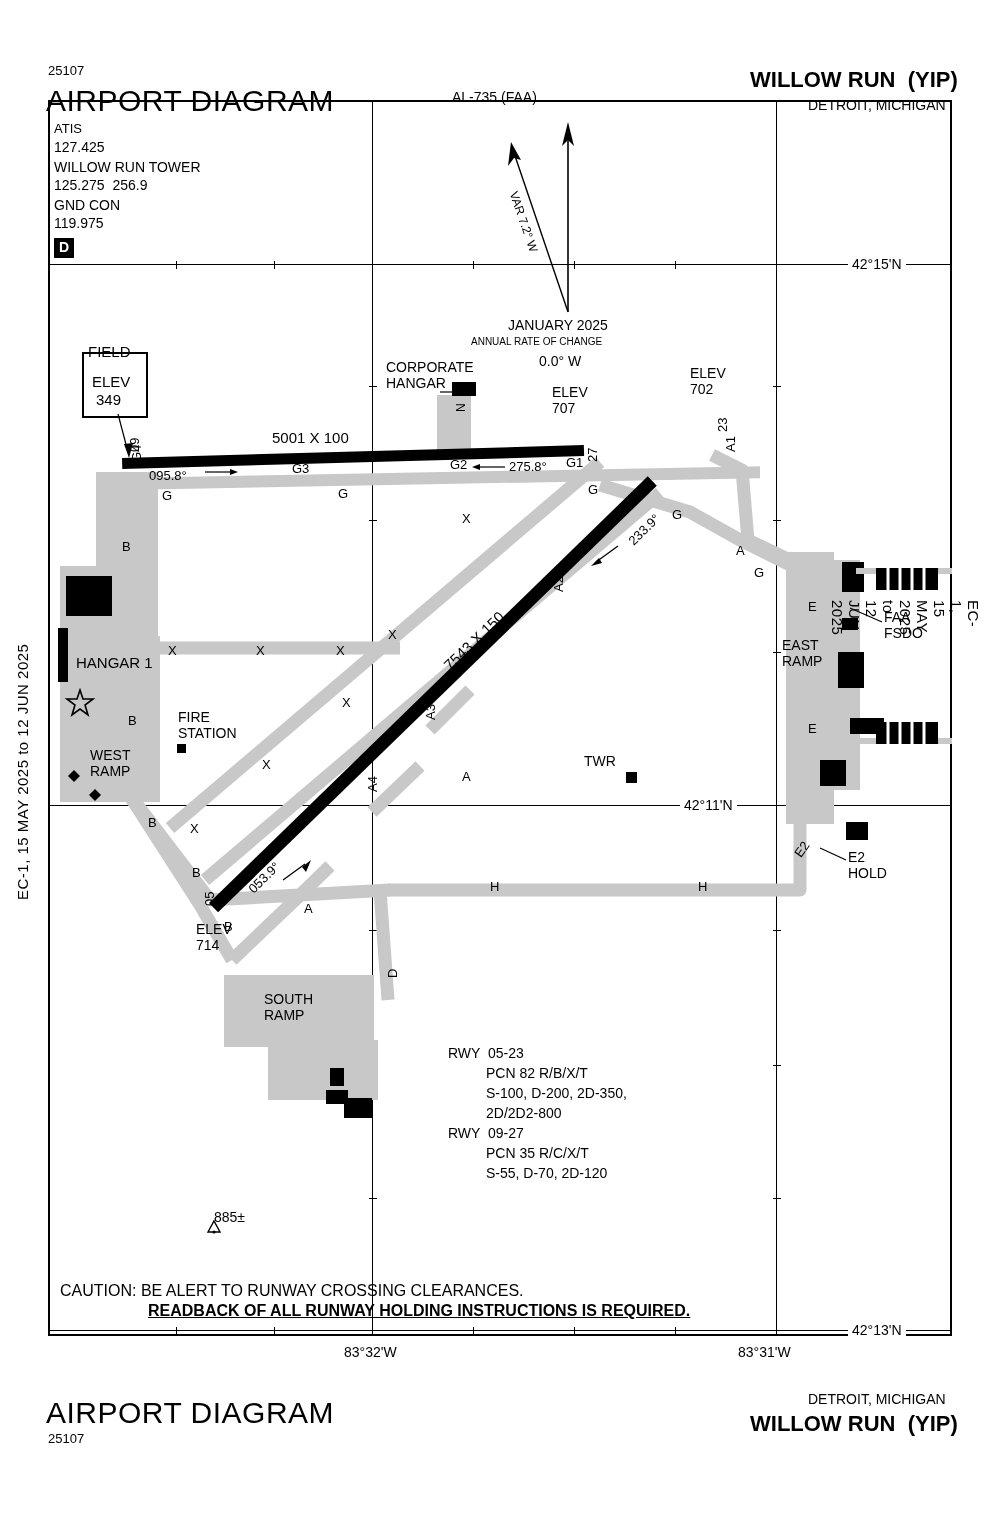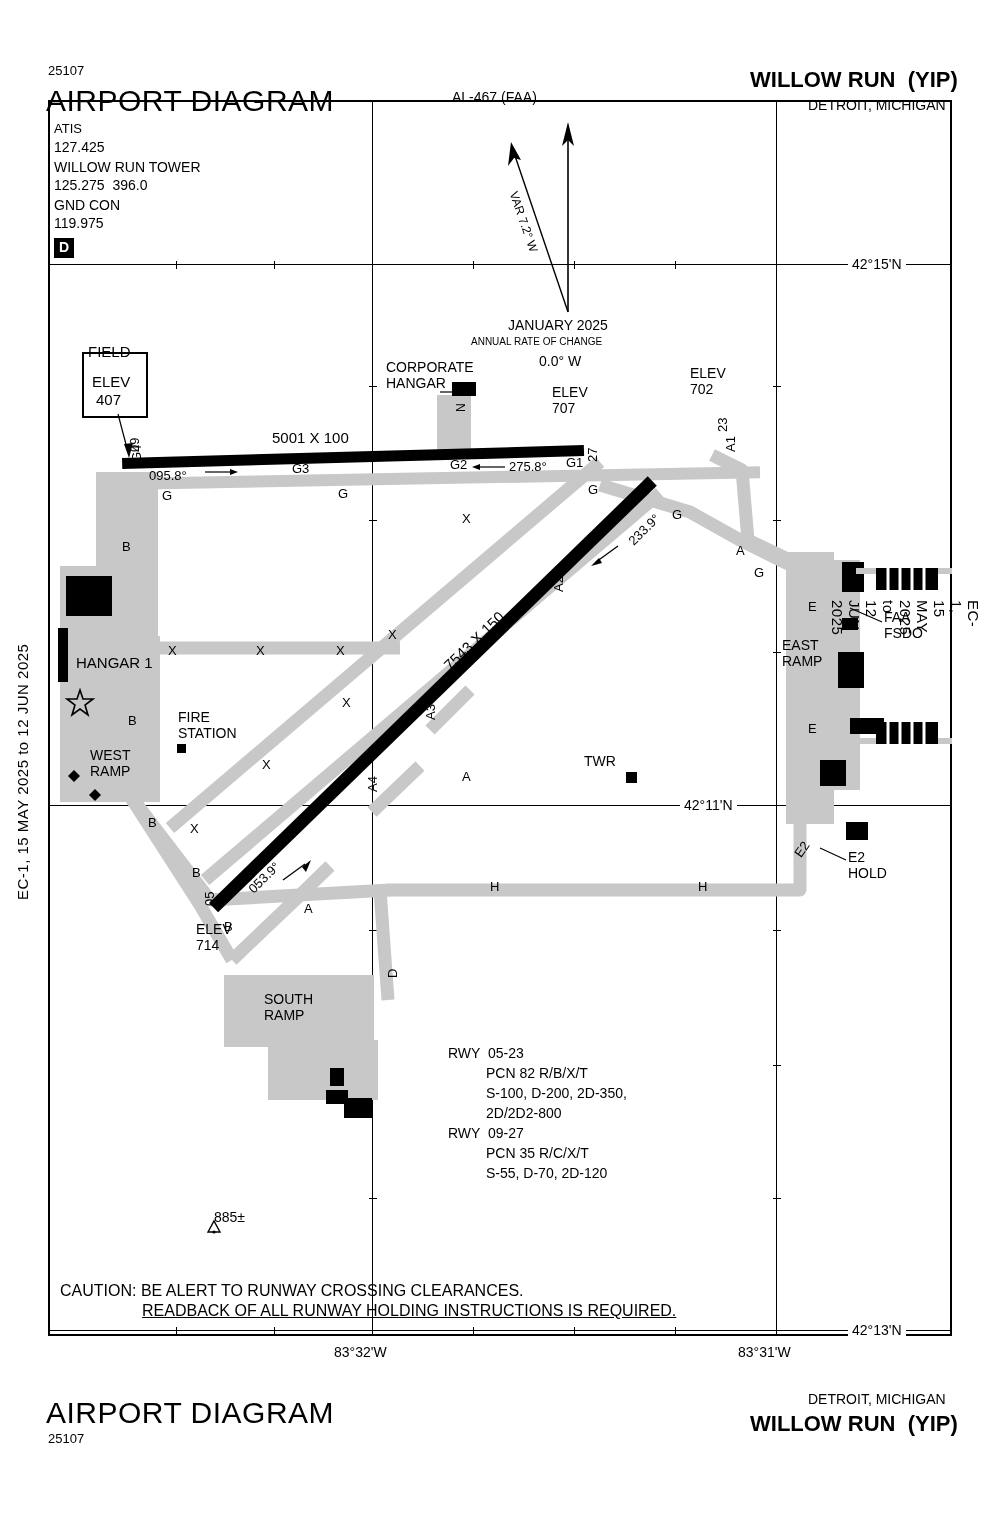--- a/index.html
+++ b/index.html
@@ -17,21 +17,21 @@
   .bldg{position:absolute;background:#000;}
   .rot{transform-origin:0 0;}
   svg{position:absolute;left:0;top:0;overflow:visible;}
   .vtitle{position:absolute;font-size:15px;letter-spacing:.5px;}
 </style>
 </head>
 <body>
 
 <div class="txt" style="left:48px;top:64px;font-size:13px;">25107</div>
 <div class="txt" style="left:46px;top:84px;font-size:30px;letter-spacing:.5px;">AIRPORT DIAGRAM</div>
-<div class="txt" style="left:452px;top:90px;font-size:14px;">AL-467 (FAA)</div>
+<div class="txt" style="left:452px;top:90px;font-size:14px;">AL-735 (FAA)</div>
 <div class="txt b" style="left:750px;top:68px;font-size:22px;">WILLOW RUN  (YIP)</div>
 <div class="txt" style="left:808px;top:98px;font-size:14px;">DETROIT, MICHIGAN</div>
 
 <div id="frame"></div>
 
 <div class="gridline" style="left:50px;top:264px;width:900px;height:1px;"></div>
 <div class="gridline" style="left:50px;top:805px;width:900px;height:1px;"></div>
 <div class="gridline" style="left:50px;top:1330px;width:900px;height:1px;"></div>
 <div class="gridline" style="left:372px;top:102px;width:1px;height:1232px;"></div>
 <div class="gridline" style="left:776px;top:102px;width:1px;height:1232px;"></div>
@@ -57,27 +57,27 @@
 <div class="tick" style="left:773px;top:386px;width:8px;height:1px;"></div>
 <div class="tick" style="left:773px;top:520px;width:8px;height:1px;"></div>
 <div class="tick" style="left:773px;top:652px;width:8px;height:1px;"></div>
 <div class="tick" style="left:773px;top:930px;width:8px;height:1px;"></div>
 <div class="tick" style="left:773px;top:1065px;width:8px;height:1px;"></div>
 <div class="tick" style="left:773px;top:1198px;width:8px;height:1px;"></div>
 
 <div class="txt" style="left:848px;top:257px;font-size:14px;background:#fff;padding:0 4px;">42°15'N</div>
 <div class="txt" style="left:680px;top:798px;font-size:14px;background:#fff;padding:0 4px;">42°11'N</div>
 <div class="txt" style="left:848px;top:1323px;font-size:14px;background:#fff;padding:0 4px;">42°13'N</div>
-<div class="txt" style="left:334px;top:1345px;font-size:14px;">83°32'W</div>
+<div class="txt" style="left:344px;top:1345px;font-size:14px;">83°32'W</div>
 <div class="txt" style="left:738px;top:1345px;font-size:14px;">83°31'W</div>
 
 <div class="txt" style="left:54px;top:122px;font-size:13px;">ATIS</div>
 <div class="txt" style="left:54px;top:140px;font-size:14px;">127.425</div>
 <div class="txt" style="left:54px;top:160px;font-size:14px;">WILLOW RUN TOWER</div>
-<div class="txt" style="left:54px;top:178px;font-size:14px;">125.275  396.0</div>
+<div class="txt" style="left:54px;top:178px;font-size:14px;">125.275  256.9</div>
 <div class="txt" style="left:54px;top:198px;font-size:14px;">GND CON</div>
 <div class="txt" style="left:54px;top:216px;font-size:14px;">119.975</div>
 <div class="abs" style="left:54px;top:238px;width:20px;height:20px;background:#000;"></div>
 <div class="txt b" style="left:59px;top:240px;font-size:14px;color:#fff;">D</div>
 
 <svg width="1000" height="1533" style="pointer-events:none;">
 
   <line x1="568" y1="130" x2="568" y2="312" stroke="#000" stroke-width="1.6"></line>
   <polygon points="568,122 562,146 568,140 574,146" fill="#000"></polygon>
 
@@ -85,21 +85,21 @@
   <polygon points="511,142 508,166 514,158 521,160" fill="#000"></polygon>
 </svg>
 <div class="txt rot" style="left:519px;top:190px;font-size:12px;transform:rotate(71deg);">VAR 7.2° W</div>
 <div class="txt" style="left:508px;top:318px;font-size:14px;">JANUARY 2025</div>
 <div class="txt" style="left:471px;top:336px;font-size:10px;">ANNUAL RATE OF CHANGE</div>
 <div class="txt" style="left:539px;top:354px;font-size:14px;">0.0° W</div>
 
 <div class="abs" style="left:82px;top:352px;width:62px;height:62px;border:2px solid #000;"></div>
 <div class="txt" style="left:88px;top:344px;font-size:15px;">FIELD</div>
 <div class="txt" style="left:92px;top:374px;font-size:15px;">ELEV</div>
-<div class="txt" style="left:96px;top:392px;font-size:15px;">407</div>
+<div class="txt" style="left:96px;top:392px;font-size:15px;">349</div>
 <svg width="1000" height="1533" style="pointer-events:none;">
   <line x1="118" y1="414" x2="128" y2="452" stroke="#000" stroke-width="1.2"></line>
   <polygon points="129,458 124,444 133,443" fill="#000"></polygon>
 </svg>
 
 <div class="apron" style="left:96px;top:472px;width:62px;height:330px;"></div>
 <div class="apron" style="left:60px;top:636px;width:100px;height:166px;"></div>
 <div class="apron" style="left:60px;top:566px;width:62px;height:80px;"></div>
 
 <div class="apron" style="left:437px;top:395px;width:34px;height:62px;"></div>
@@ -284,21 +284,21 @@
 
 <div class="txt" style="left:448px;top:1046px;font-size:14px;">RWY  05-23</div>
 <div class="txt" style="left:486px;top:1066px;font-size:14px;">PCN 82 R/B/X/T</div>
 <div class="txt" style="left:486px;top:1086px;font-size:14px;">S-100, D-200, 2D-350,</div>
 <div class="txt" style="left:486px;top:1106px;font-size:14px;">2D/2D2-800</div>
 <div class="txt" style="left:448px;top:1126px;font-size:14px;">RWY  09-27</div>
 <div class="txt" style="left:486px;top:1146px;font-size:14px;">PCN 35 R/C/X/T</div>
 <div class="txt" style="left:486px;top:1166px;font-size:14px;">S-55, D-70, 2D-120</div>
 
 <div class="txt" style="left:60px;top:1282px;font-size:16px;">CAUTION: BE ALERT TO RUNWAY CROSSING CLEARANCES.</div>
-<div class="txt" style="left:142px;top:1302px;font-size:16px;text-decoration:underline;">READBACK OF ALL RUNWAY HOLDING INSTRUCTIONS IS REQUIRED.</div>
+<div class="txt" style="left:148px;top:1302px;font-size:16px;text-decoration:underline;font-weight:bold;">READBACK OF ALL RUNWAY HOLDING INSTRUCTIONS IS REQUIRED.</div>
 
 <div class="vtitle" style="left:14px;top:900px;transform:rotate(-90deg);transform-origin:0 0;">EC-1,  15 MAY 2025  to  12 JUN 2025</div>
 <div class="vtitle" style="left:982px;top:600px;transform:rotate(90deg);transform-origin:0 0;">EC-1,  15 MAY 2025  to  12 JUN 2025</div>
 
 <div class="txt" style="left:46px;top:1396px;font-size:30px;letter-spacing:.5px;">AIRPORT DIAGRAM</div>
 <div class="txt" style="left:48px;top:1432px;font-size:13px;">25107</div>
 <div class="txt" style="left:808px;top:1392px;font-size:14px;">DETROIT, MICHIGAN</div>
 <div class="txt b" style="left:750px;top:1412px;font-size:22px;">WILLOW RUN  (YIP)</div>
 
 </body></html>

